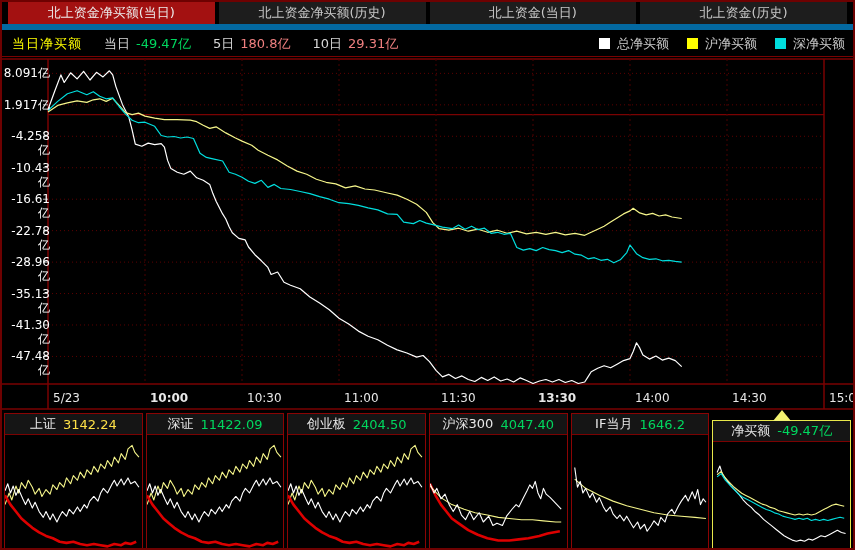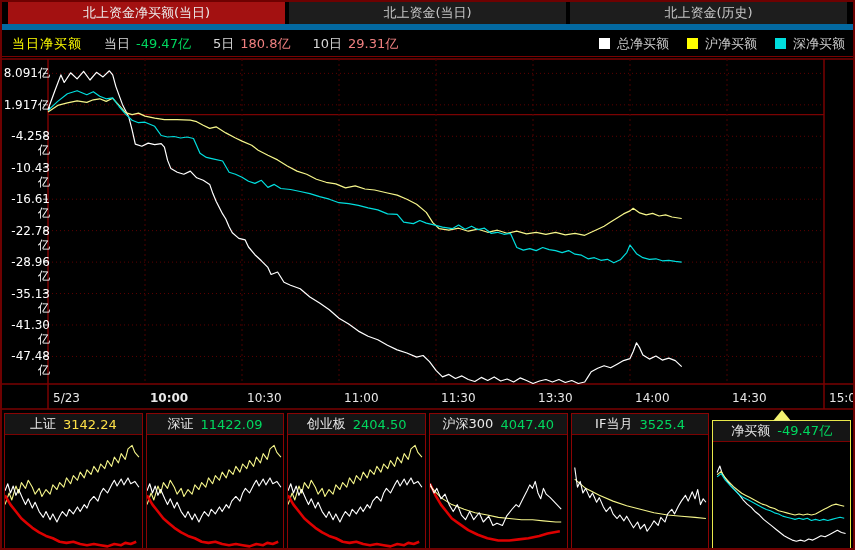--- a/index.html
+++ b/index.html
@@ -67,20 +67,21 @@
   }
   .mini.selected .tri{display:block;}
 </style>
 </head>
 <body>
 
 <div class="app">
 
   <div class="tabbar">
     <div class="tab active">北上资金净买额(当日)</div>
+    <div class="tab">北上资金净买额(历史)</div>
     <div class="tab">北上资金(当日)</div>
     <div class="tab">北上资金(历史)</div>
   </div>
 
   <div class="legendbar">
     <span class="lb-title">当日净买额</span>
     <span class="sum-item">
       <span>当日</span><span class="sum-val" style="color: rgb(0, 215, 95);">-49.47亿</span>
     </span>
     <span class="sum-item">
@@ -155,21 +156,21 @@
         <div class="ylab" style="top: 228.542px;">-35.13亿</div>
         <div class="ylab" style="top: 259.97px;">-41.30亿</div>
         <div class="ylab" style="top: 291.449px;">-47.48亿</div>
       </div>
     <div id="xlabs">
         <div class="xlab" style="left: 51px;">5/23</div>
         <div class="xlab" style="left: 148px; font-weight: bold;">10:00</div>
         <div class="xlab" style="left: 245px;">10:30</div>
         <div class="xlab" style="left: 342px;">11:00</div>
         <div class="xlab" style="left: 439px;">11:30</div>
-        <div class="xlab" style="left: 536px;">13:30</div>
+        <div class="xlab" style="left: 536px; font-weight: bold;">13:30</div>
         <div class="xlab" style="left: 633px;">14:00</div>
         <div class="xlab" style="left: 730px;">14:30</div>
         <div class="xlab" style="left: 827px;">15:00</div>
       </div>
   </div>
 
   <div class="minis">
     <div class="mini">
 
       <div class="mini-head">
@@ -215,21 +216,21 @@
       <svg viewBox="0 0 100 100" preserveAspectRatio="none">
           <polyline points="0,42 4,52 8,60 12,66 16,72 22,77 28,82 35,86 42,89 50,91 58,91 65,90 72,89 80,87 86,85 90,84 95,83" fill="none" stroke="#dd0000" stroke-width="2.6" vector-effect="non-scaling-stroke" stroke-linejoin="round"></polyline>
           <polyline points="0,44 8,54 16,60 25,64 33,67 42,69 50,71 58,72 67,73 75,73 83,74 92,75 96,75" fill="none" stroke="#f5f58a" stroke-width="1.1" vector-effect="non-scaling-stroke" stroke-linejoin="round"></polyline>
           <polyline points="0,42 3,50 5,46 8,55 11,51 14,60 17,66 20,60 23,69 26,73 29,66 32,73 36,67 39,75 43,70 46,78 49,76 53,78 56,70 60,64 63,60 65,62 68,55 71,48 73,43 75,46 77,40 79,50 81,55 83,46 85,51 88,54 92,59 96,64" fill="none" stroke="#ffffff" stroke-width="1.1" vector-effect="non-scaling-stroke" stroke-linejoin="round"></polyline>
         </svg>
     </div>
     <div class="mini">
 
       <div class="mini-head">
           <span>IF当月</span>
-          <span class="mini-val" style="color: rgb(0, 215, 95);">3525.4</span>
+          <span class="mini-val" style="color: rgb(0, 215, 95);">1646.2</span>
         </div>
       <svg viewBox="0 0 100 100" preserveAspectRatio="none">
           <polyline points="2,38 10,46 20,52 30,57 40,61 50,64 60,67 70,69 80,70 90,71 98,72" fill="none" stroke="#f5f58a" stroke-width="1.1" vector-effect="non-scaling-stroke" stroke-linejoin="round"></polyline>
           <polyline points="2,28 4,45 6,40 8,50 10,46 13,54 15,50 18,58 20,54 23,62 25,66 28,62 30,68 33,72 35,69 38,74 40,70 43,76 45,80 48,75 50,81 53,77 55,83 58,78 60,74 63,78 65,71 68,75 70,68 73,64 75,68 78,61 80,57 83,52 85,57 88,49 90,55 92,47 94,60 96,55 98,58" fill="none" stroke="#ffffff" stroke-width="1.1" vector-effect="non-scaling-stroke" stroke-linejoin="round"></polyline>
         </svg>
     </div>
     <div class="mini selected">
       <div class="tri"></div>
       <div class="mini-head">
           <span>净买额</span>

